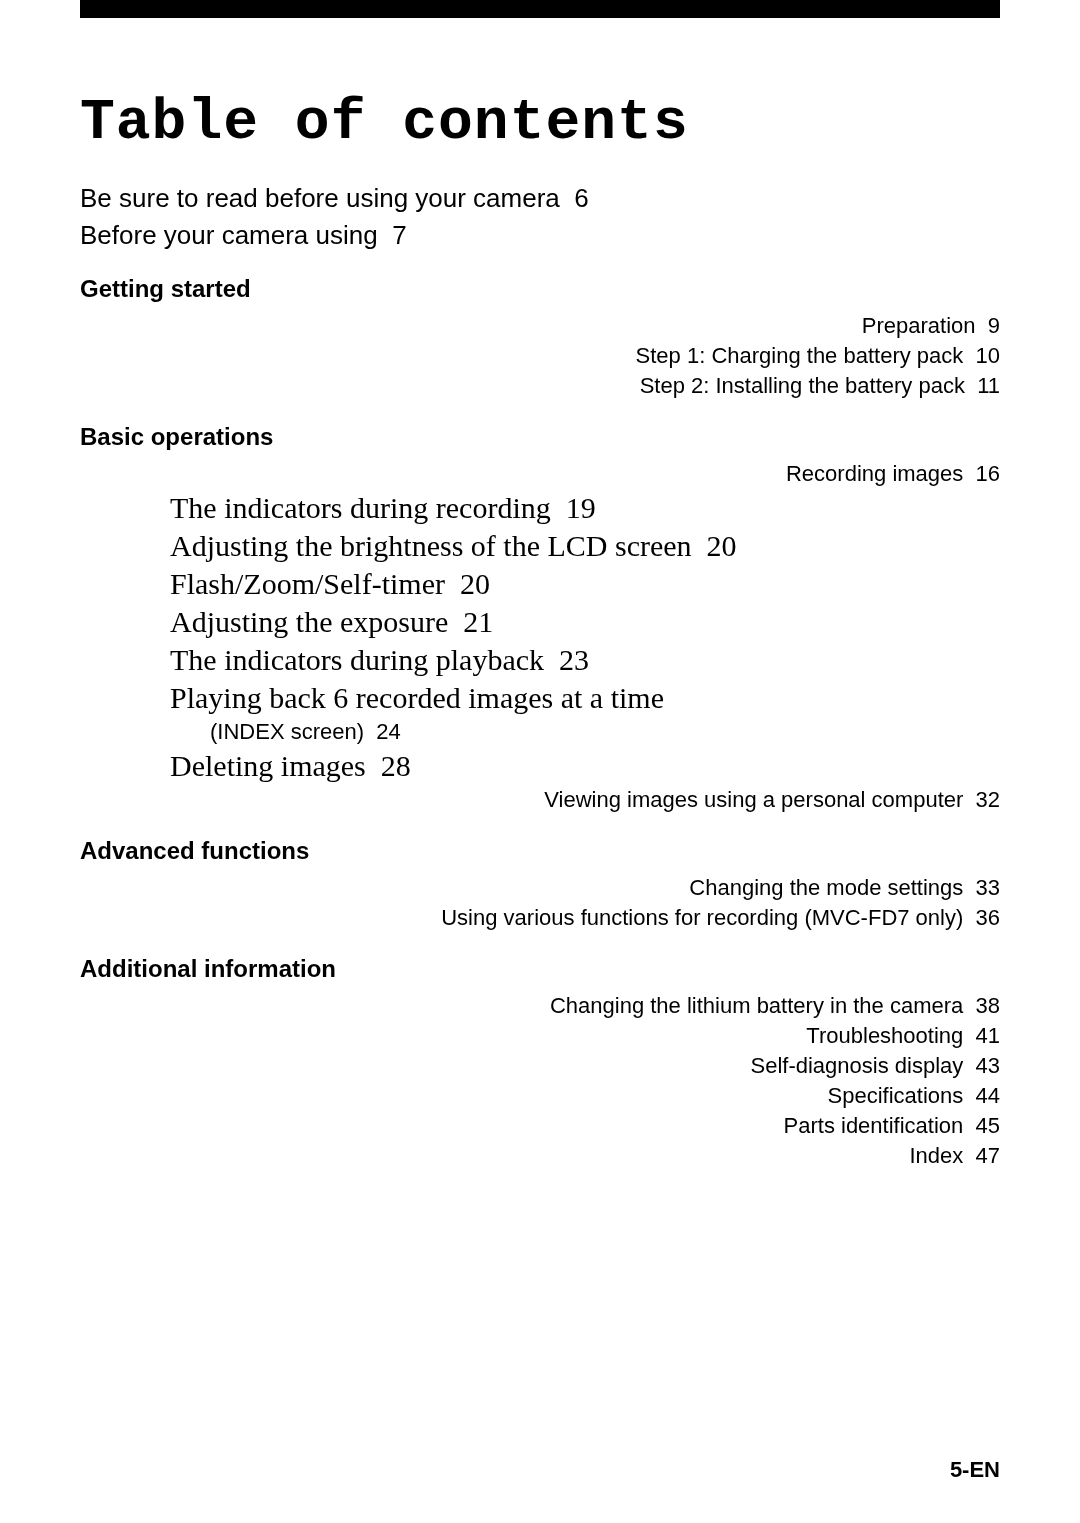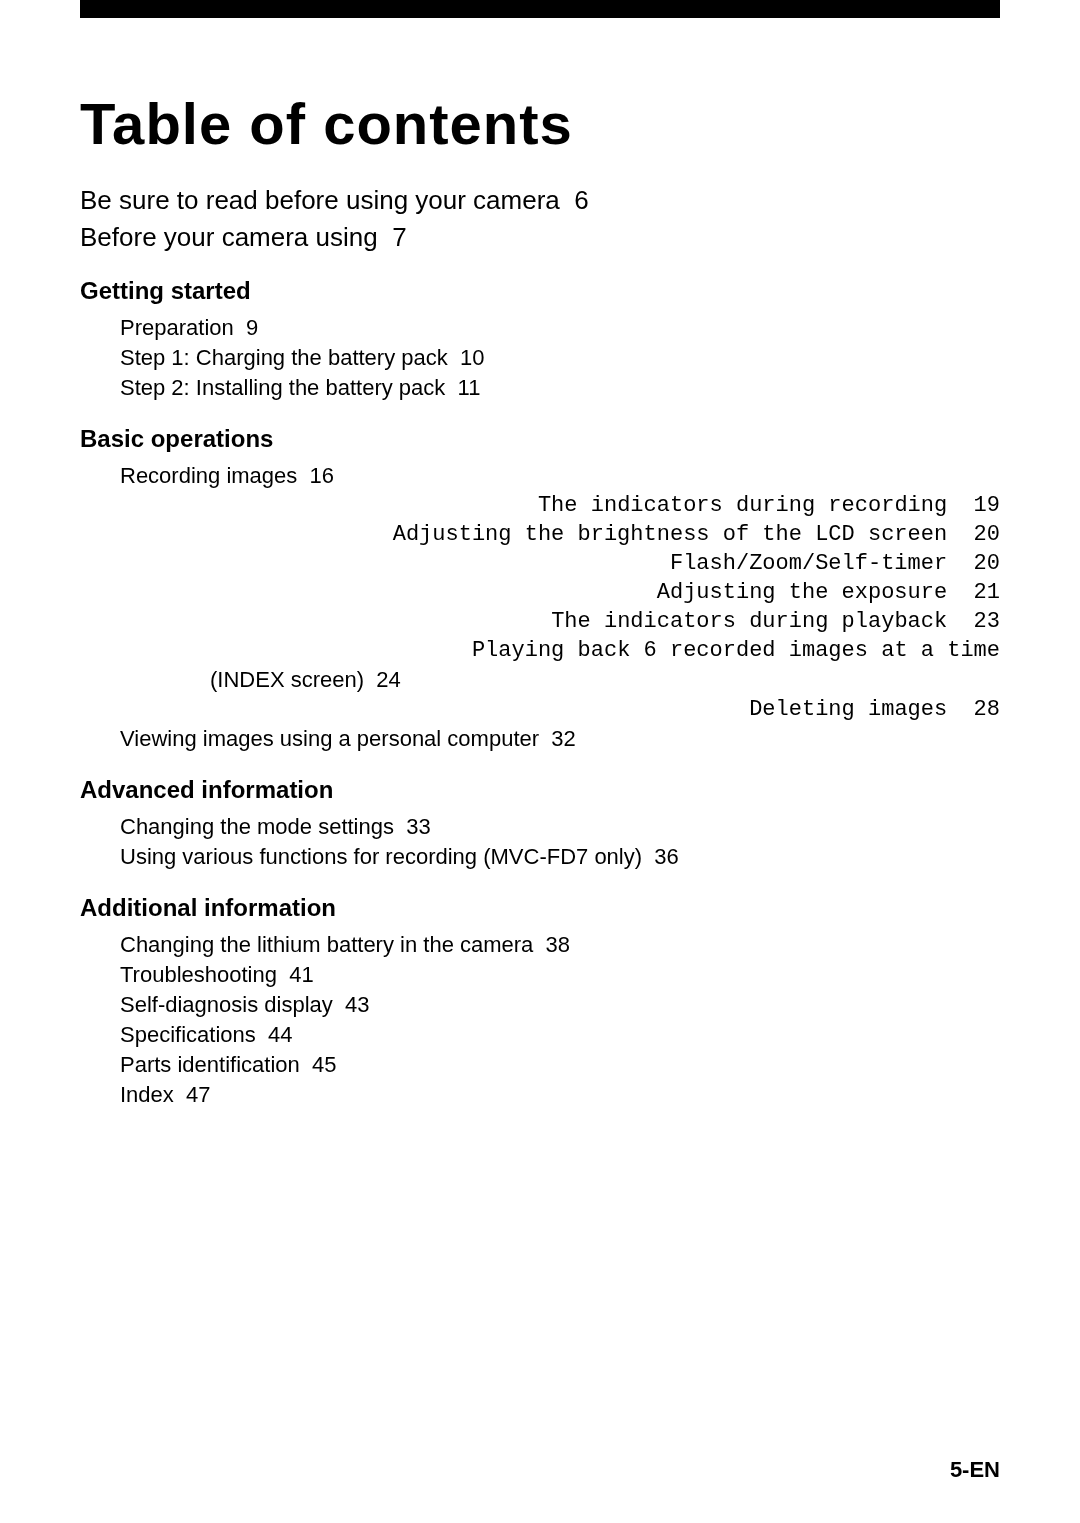--- a/index.html
+++ b/index.html
@@ -30,21 +30,21 @@
       top: 0;
       left: 80px;
       right: 80px;
       height: 18px;
       background: #000000;
     }
 
     .page-title {
       font-size: 58px;
       font-weight: bold;
-      font-family: Liberation Sans, sans-serif;
+      font-family: Liberation Mono, monospace;
       margin-top: 30px;
       margin-bottom: 28px;
       letter-spacing: 1px;
     }
 
     .intro-line {
       font-size: 26px;
       margin-bottom: 6px;
       font-family: Arial, Helvetica, sans-serif;
     }
@@ -55,28 +55,28 @@
       font-family: Arial, Helvetica, sans-serif;
       margin-top: 24px;
       margin-bottom: 10px;
     }
 
     .toc-item {
       font-size: 22px;
       font-family: Arial, Helvetica, sans-serif;
       margin-bottom: 4px;
       padding-left: 40px;
+      text-align: right;
     }
 
     .toc-item-sub {
-      font-size: 22px;
-      font-family: Liberation Mono, monospace;
+      font-size: 30px;
+      font-family: Liberation Serif, serif;
       margin-bottom: 4px;
       padding-left: 90px;
-      text-align: right;
     }
 
     .page-number-badge {
       position: absolute;
       bottom: 40px;
       right: 80px;
       font-size: 22px;
       font-weight: bold;
       font-family: Arial, Helvetica, sans-serif;
     }
@@ -113,21 +113,21 @@
     <div class="toc-item-sub">Flash/Zoom/Self-timer&nbsp;&nbsp;20</div>
     <div class="toc-item-sub">Adjusting the exposure&nbsp;&nbsp;21</div>
     <div class="toc-item-sub">The indicators during playback&nbsp;&nbsp;23</div>
     <div class="toc-item-sub">Playing back 6 recorded images at a time</div>
     <div style="padding-left: 130px; font-size: 22px; font-family: Arial, Helvetica, sans-serif; margin-bottom: 4px;">(INDEX screen)&nbsp;&nbsp;24</div>
     <div class="toc-item-sub">Deleting images&nbsp;&nbsp;28</div>
     <div class="toc-item">Viewing images using a personal computer&nbsp;&nbsp;32</div>
   </div>
 
   <div>
-    <div class="section-heading">Advanced information</div>
+    <div class="section-heading">Advanced functions</div>
     <div class="toc-item">Changing the mode settings&nbsp;&nbsp;33</div>
     <div class="toc-item">Using various functions for recording (MVC-FD7 only)&nbsp;&nbsp;36</div>
   </div>
 
   <div>
     <div class="section-heading">Additional information</div>
     <div class="toc-item">Changing the lithium battery in the camera&nbsp;&nbsp;38</div>
     <div class="toc-item">Troubleshooting&nbsp;&nbsp;41</div>
     <div class="toc-item">Self-diagnosis display&nbsp;&nbsp;43</div>
     <div class="toc-item">Specifications&nbsp;&nbsp;44</div>

